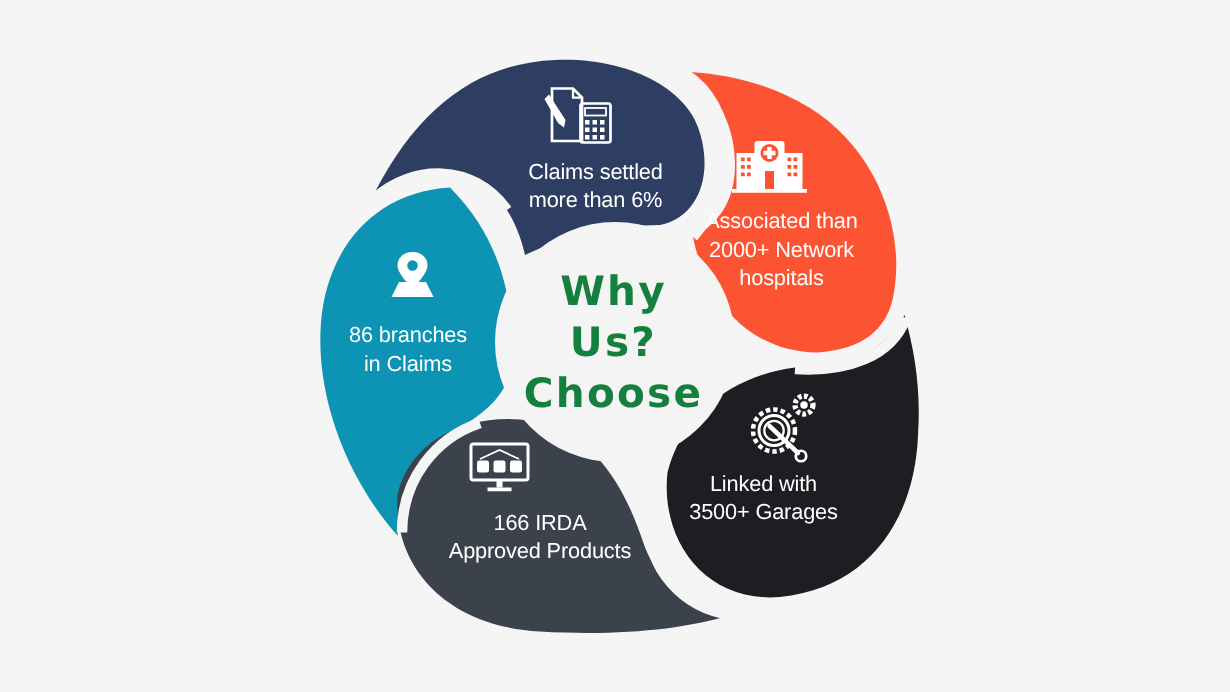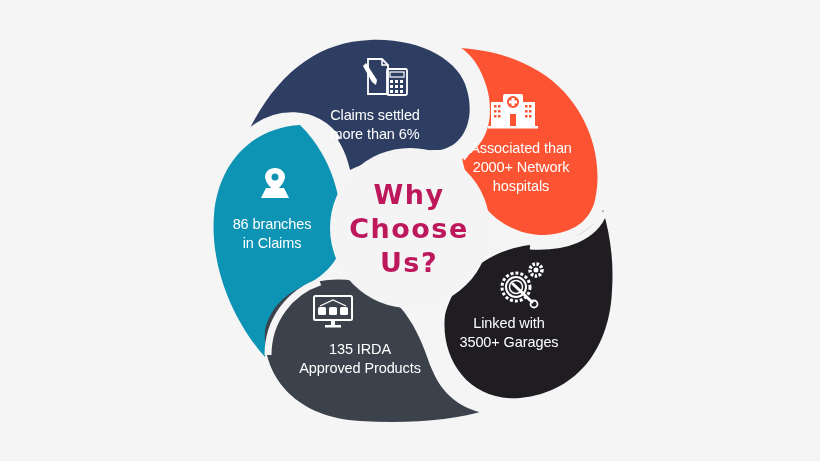--- a/index.html
+++ b/index.html
@@ -4,21 +4,21 @@
 <style>
   html, body { margin:0; padding:0; }
   body { width:820px; height:461px; background:#f5f5f5; overflow:hidden; position:relative;
          font-family:"Liberation Sans", "DejaVu Sans", sans-serif; }
   #stage { position:absolute; left:0; top:0; width:820px; height:461px; }
   .label { position:absolute; color:#ffffff; text-align:center; font-size:14.5px; line-height:19px;
            letter-spacing:-0.1px; white-space:nowrap; }
   .label span { display:block; }
   .icon { position:absolute; }
   .center-title { position:absolute; left:338px; top:178px; width:142px; text-align:center;
-                  color:#be185d; font-family:"DejaVu Sans", sans-serif; font-weight:bold;
+                  color:#15803d; font-family:"DejaVu Sans", sans-serif; font-weight:bold;
                   font-size:27px; line-height:34px; letter-spacing:1.5px; }
   .center-title span { display:block; }
 </style>
 </head>
 <body>
 
 <div id="stage">
   <svg width="820" height="461" viewBox="0 0 820 461" style="position:absolute;left:0;top:0">
 
     <path fill="#0d93b3" d="M 300,125 C 250,128 218,165 214,215 C 210,265 232,320 265,357 C 268,330 285,300 310,283 C 335,268 345,250 342,225 C 340,200 335,160 300,125 Z"></path>
@@ -37,43 +37,43 @@
 
     <path fill="none" stroke="#f5f5f5" stroke-width="7" d="M 250,132 C 275,110 315,108 338,140"></path>
     <path fill="none" stroke="#f5f5f5" stroke-width="7" d="M 458,50 C 488,70 495,120 462,158"></path>
     <path fill="none" stroke="#f5f5f5" stroke-width="7" d="M 604,212 C 594,238 565,248 530,246"></path>
     <path fill="none" stroke="#f5f5f5" stroke-width="7" d="M 487,410 C 455,405 432,380 432,345"></path>
     <path fill="none" stroke="#f5f5f5" stroke-width="7" d="M 268,355 C 268,320 290,292 320,282"></path>
   </svg>
 
   <div class="center-title">
     <span>Why</span>
+    <span>Us?</span>
     <span>Choose</span>
-    <span>Us?</span>
   </div>
 
   <svg class="icon" style="left:360px;top:56px" width="50" height="42" viewBox="0 0 50 42">
     <path d="M8 3 H22 L28 9 V38 H8 Z" fill="none" stroke="#fff" stroke-width="1.8"></path>
     <path d="M22 3 V9 H28" fill="none" stroke="#fff" stroke-width="1.5"></path>
     <path d="M3 10 L6 7 L17 24 L16 29 L12 26 Z" fill="#fff"></path>
     <rect x="27" y="13" width="20" height="26" rx="1.5" fill="none" stroke="#fff" stroke-width="1.8"></rect>
     <rect x="30" y="16" width="14" height="5" fill="none" stroke="#fff" stroke-width="1.2"></rect>
     <g fill="#fff">
       <rect x="30" y="24" width="3" height="3"></rect>
         <rect x="35" y="24" width="3" height="3"></rect>
         <rect x="40" y="24" width="3" height="3"></rect>
       <rect x="30" y="29" width="3" height="3"></rect>
         <rect x="35" y="29" width="3" height="3"></rect>
         <rect x="40" y="29" width="3" height="3"></rect>
       <rect x="30" y="34" width="3" height="3"></rect>
         <rect x="35" y="34" width="3" height="3"></rect>
         <rect x="40" y="34" width="3" height="3"></rect>
     </g>
   </svg>
-  <div class="label" style="left:318px;top:106px;width:114px">
+  <div class="label" style="left:340px;top:106px;width:114px">
     <span>Claims settled</span>
     <span>more than 6%</span>
   </div>
 
   <svg class="icon" style="left:486px;top:90px" width="54" height="40" viewBox="0 0 54 40">
     <rect x="17" y="4" width="20" height="32" rx="2" fill="#fff"></rect>
     <circle cx="27" cy="12" r="6" fill="#fc5433"></circle>
     <rect x="25.5" y="8" width="3" height="8" fill="#fff"></rect>
       <rect x="23" y="10.5" width="8" height="3" fill="#fff"></rect>
     <rect x="24" y="24" width="6" height="12" fill="#fc5433"></rect>
@@ -120,21 +120,21 @@
     <path d="M8 12 L21 6 L34 12" fill="none" stroke="#fff" stroke-width="1.2"></path>
     <g fill="#fff">
       <rect x="6" y="13" width="8" height="8" rx="1.5"></rect>
       <rect x="17" y="13" width="8" height="8" rx="1.5"></rect>
       <rect x="28" y="13" width="8" height="8" rx="1.5"></rect>
     </g>
     <rect x="19" y="26" width="4" height="5" fill="#fff"></rect>
     <rect x="13" y="31" width="16" height="2.5" fill="#fff"></rect>
   </svg>
   <div class="label" style="left:290px;top:340px;width:140px">
-    <span>135 IRDA</span>
+    <span>166 IRDA</span>
     <span>Approved Products</span>
   </div>
 
   <svg class="icon" style="left:257px;top:166px" width="36" height="34" viewBox="0 0 36 34">
     <path d="M18 2 C12 2 8 6 8 11 C8 17 18 26 18 26 C18 26 28 17 28 11 C28 6 24 2 18 2 Z" fill="#fff"></path>
     <circle cx="18" cy="11" r="3.5" fill="#0d93b3"></circle>
     <path d="M9 22 H27 L32 32 H4 Z" fill="#fff"></path>
   </svg>
   <div class="label" style="left:222px;top:215px;width:100px">
     <span>86 branches</span>

